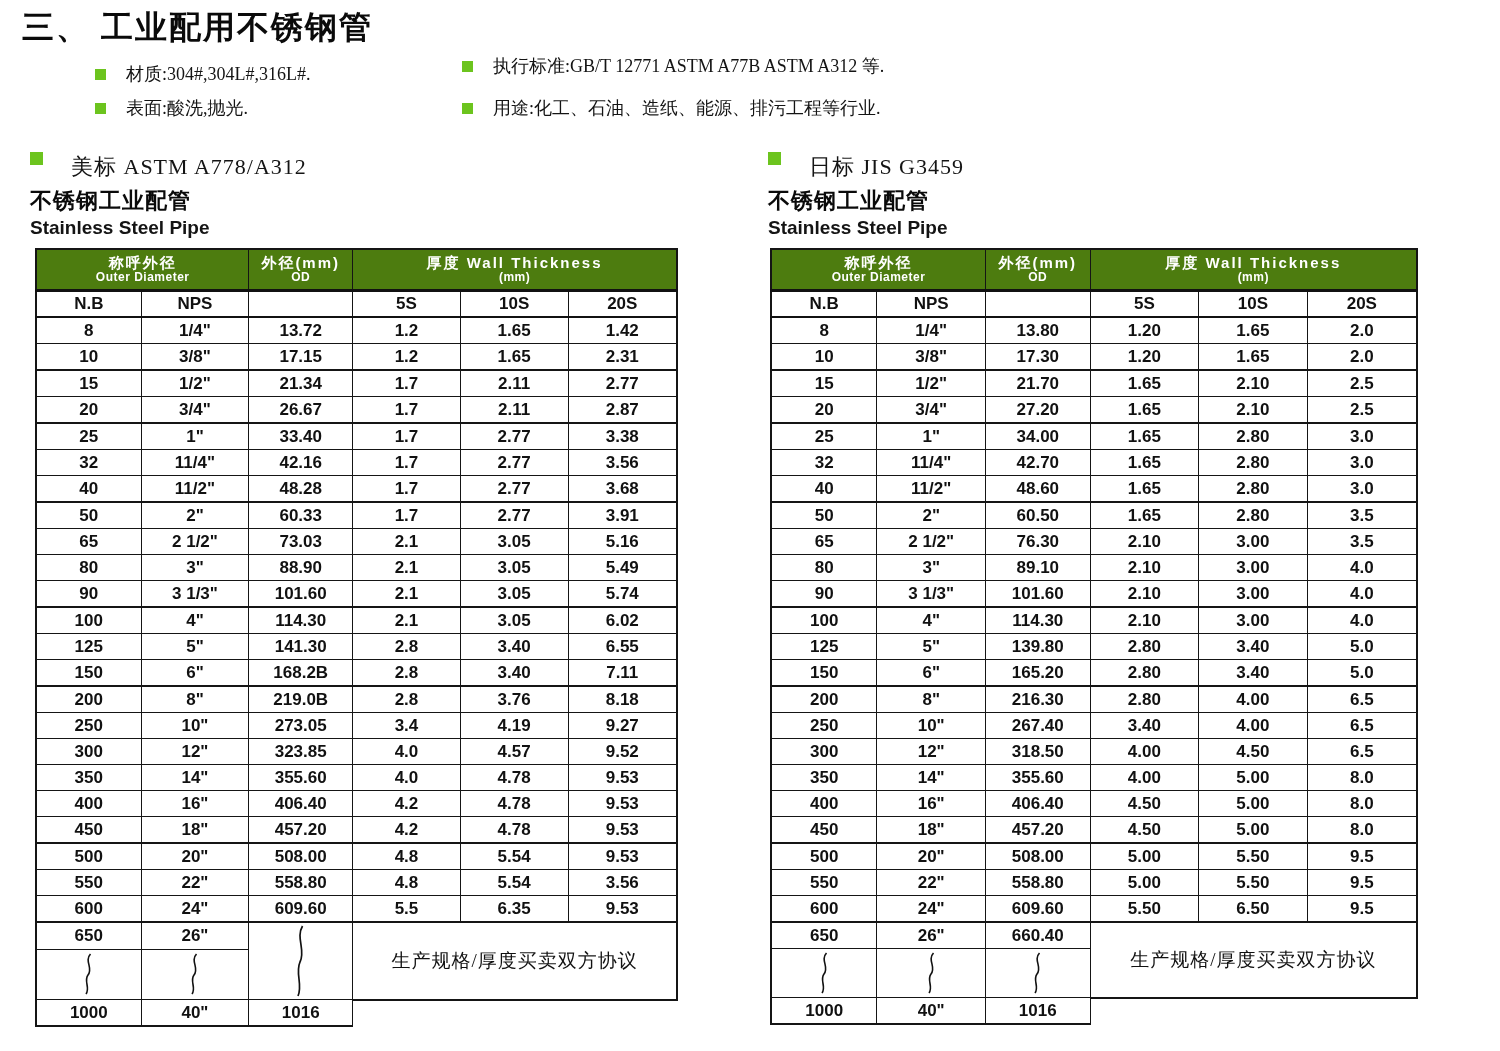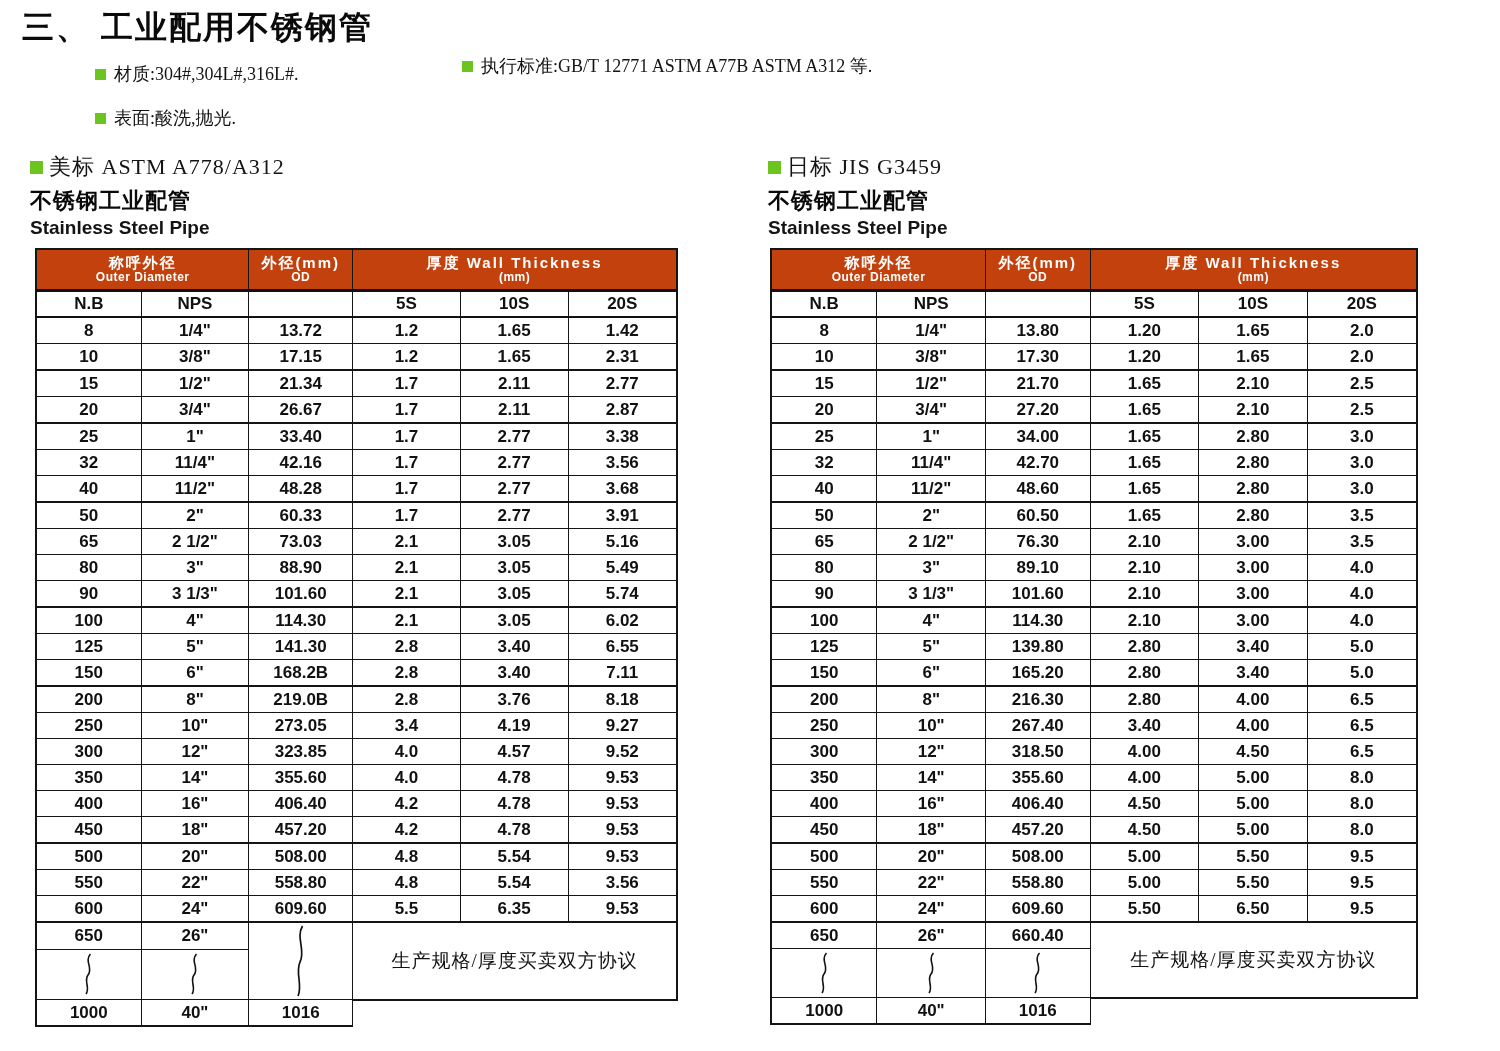--- a/index.html
+++ b/index.html
@@ -6,40 +6,40 @@
   .page{
     position:relative;width:1500px;height:1051px;background:#ffffff;
     font-family:"Liberation Sans",sans-serif;color:#111;overflow:hidden;padding-left:48px;
   }
   .title{
     position:absolute;left:22px;top:6px;font-size:32px;font-weight:bold;
     letter-spacing:2px;color:#0a0a0a;
   }
   .bullet{
     position:absolute;font-family:"Liberation Serif",serif;font-size:18px;
-    display:flex;align-items:center;gap:8px;color:#141414;white-space:nowrap;
+    display:flex;align-items:center;gap:20px;color:#141414;white-space:nowrap;
   }
   .sq{width:11px;height:11px;background:#6cc41e;display:inline-block;flex:none;}
   .sq-lg{width:13px;height:13px;background:#6cc41e;display:inline-block;flex:none;}
   .section-label{
     position:absolute;top:152px;font-family:"Liberation Serif",serif;font-size:22px;
-    display:flex;align-items:center;gap:6px;color:#141414;letter-spacing:1px;white-space:nowrap;
+    display:flex;gap:28px;color:#141414;letter-spacing:1px;white-space:nowrap;
   }
   .sub-cn{position:absolute;top:186px;font-size:22px;font-weight:bold;letter-spacing:1px;color:#0a0a0a;text-align:right;}
   .sub-en{position:absolute;top:217px;font-family:Liberation Sans, sans-serif;font-size:19px;font-weight:bold;color:#141414;text-align:right;}
   .tblwrap{position:absolute;top:248px;}
   .tblwrap.left{left:35px;width:643px;}
   .tblwrap.right{left:770px;width:648px;}
   table{width:100%;border-collapse:collapse;table-layout:fixed;}
   th,td{
     border:1px solid #151515;text-align:center;vertical-align:middle;padding:0;
     font-weight:bold;font-size:17px;line-height:1.15;overflow:hidden;
   }
   thead .grp-row th{
-    background:#c2410c;color:#ffffff;height:39px;font-size:15px;
+    background:#4d7c0f;color:#ffffff;height:39px;font-size:15px;
     border-top-width:2.5px;border-bottom:3px solid #111;letter-spacing:2px;
   }
   .hdr-en{display:block;font-size:12px;letter-spacing:0.5px;font-weight:bold;}
   thead .sub-row td{height:24px;font-size:17px;border-bottom:2.5px solid #111;}
   tbody td{height:25px;}
   tr.grp td{border-bottom-width:2.5px;}
   .b-l{border-left-width:2.5px !important;}
   .b-r{border-right-width:2.5px !important;}
   .b-b{border-bottom-width:2.5px !important;}
   .squig-row td{height:48px;}
@@ -54,27 +54,31 @@
 <body>
 
 <div class="page">
 
   <div class="title">三、 工业配用不锈钢管</div>
 
   <div class="bullet" style="left:95px;top:62px;">
     <span class="sq"></span>
     <span>材质:304#,304L#,316L#.</span>
   </div>
-  <div class="bullet" style="left:95px;top:96px;margin-top:10px;">
+  <div class="bullet" style="left:95px;top:96px;">
     <span class="sq"></span>
     <span>表面:酸洗,抛光.</span>
   </div>
   <div class="bullet" style="left:462px;top:54px;">
     <span class="sq"></span>
     <span>执行标准:GB/T 12771 ASTM A77B ASTM A312 等.</span>
+  </div>
+  <div class="bullet" style="left:462px;top:96px;">
+    <span class="sq"></span>
+    <span>用途:化工、石油、造纸、能源、排污工程等行业.</span>
   </div>
 
   <div class="section-label" style="left:30px;">
     <span class="sq-lg"></span>
     <span>美标 ASTM A778/A312</span>
   </div>
   <div class="sub-cn" style="left:30px;">不锈钢工业配管</div>
   <div class="sub-en" style="left:30px;">Stainless Steel Pipe</div>
 
   <div class="section-label" style="left:768px;">

